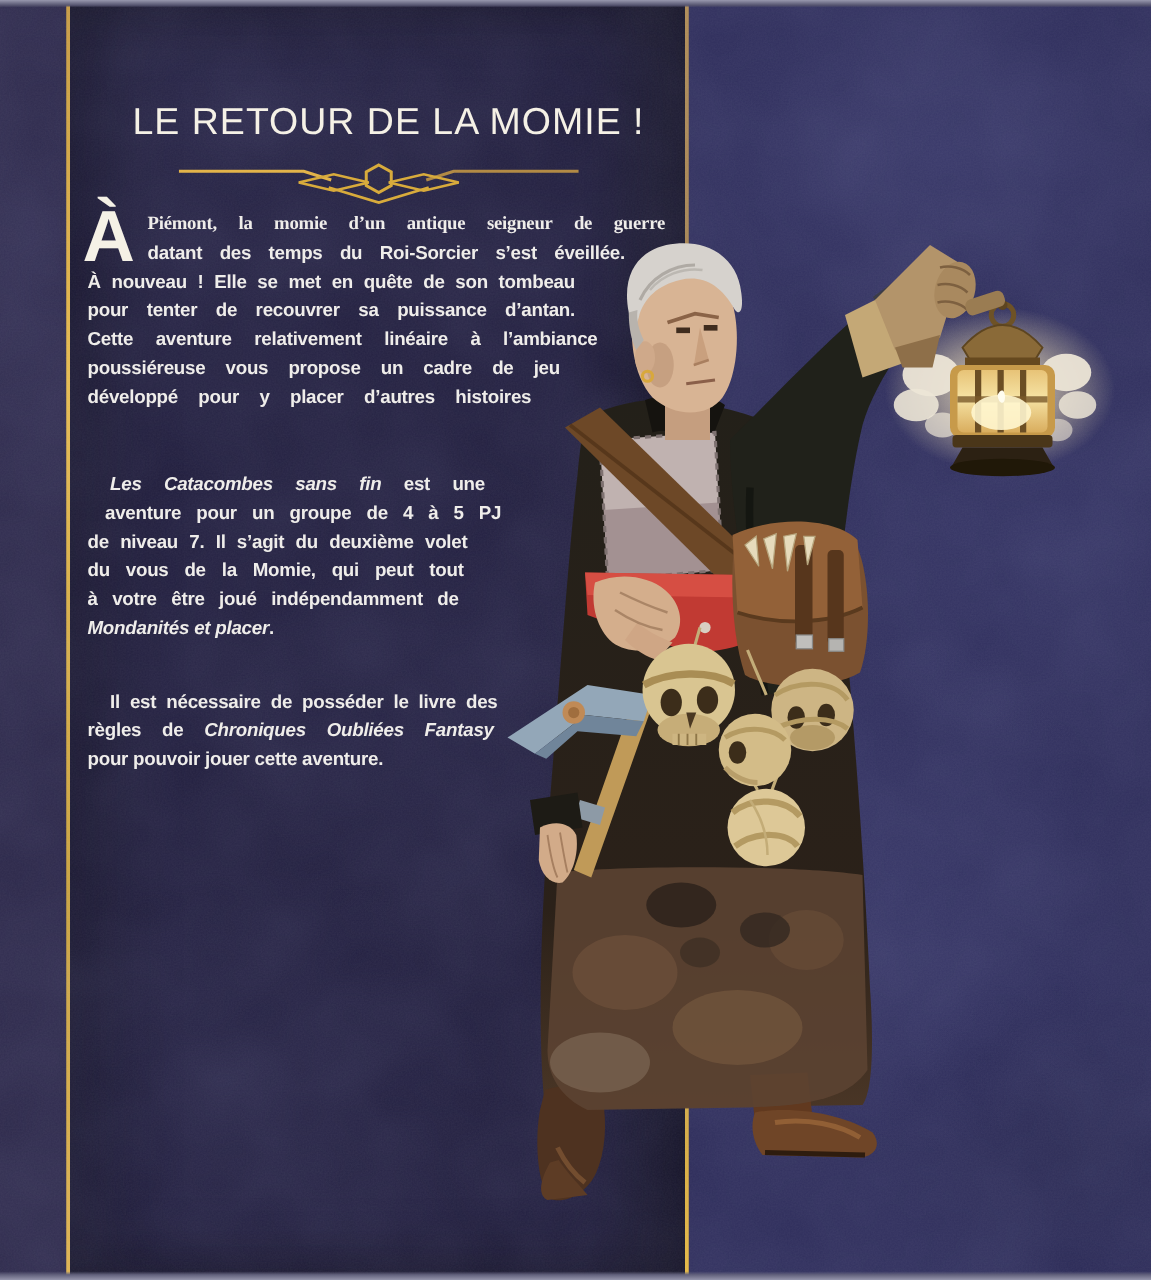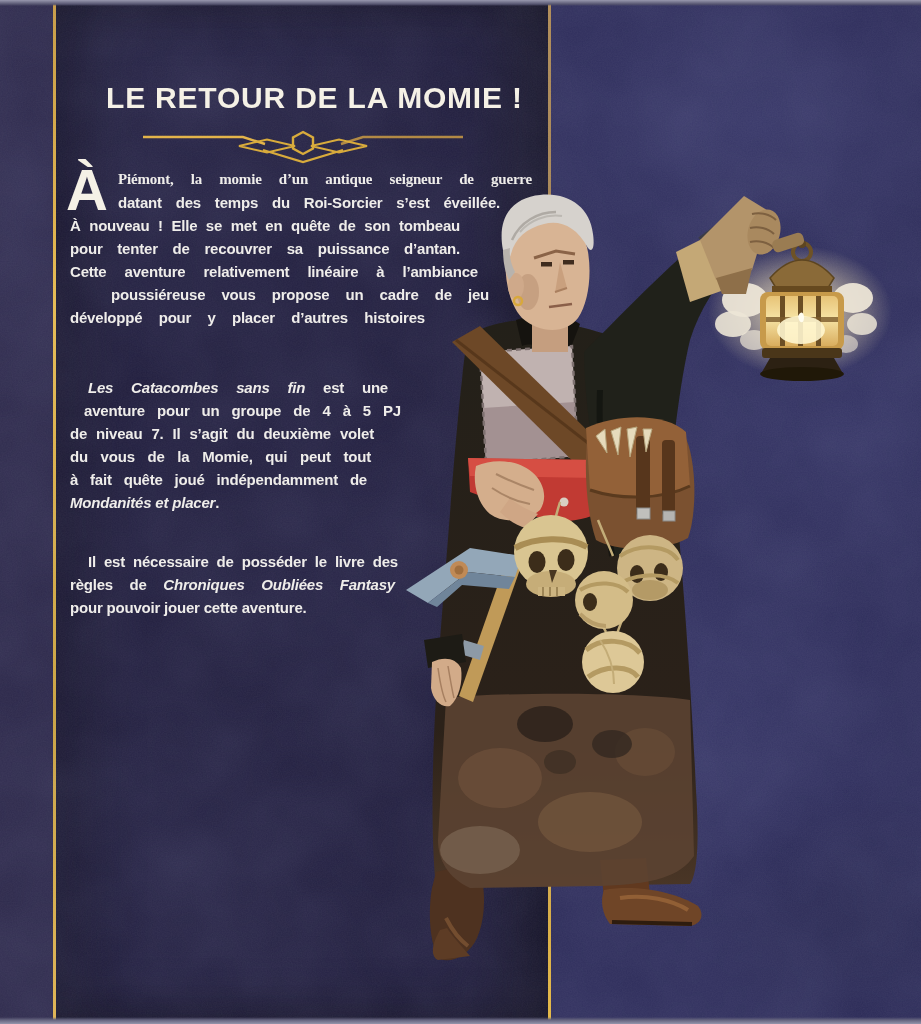--- a/index.html
+++ b/index.html
@@ -39,21 +39,21 @@
   .band-top{position:absolute;left:0;top:0;width:921px;height:6px;
     background:linear-gradient(#9898ae,#55546f 70%,rgba(70,69,100,0));}
   .band-bottom{position:absolute;left:0;bottom:0;width:921px;height:7px;
     background:linear-gradient(rgba(70,69,100,0),#62617c 40%,#9595ac);}
   .texture{position:absolute;left:0;top:0;width:921px;height:1024px;pointer-events:none;}
 
   
   .content{position:absolute;left:70px;top:0;width:480px;height:1024px;color:var(--text,#efedea);}
   .title{
     position:absolute;left:36px;top:81px;margin:0;white-space:nowrap;
-    font-size:30px;font-weight:bold;letter-spacing:.8px;color:var(--title,#f5f1e6);
+    font-size:30px;font-weight:normal;letter-spacing:.8px;color:var(--title,#f5f1e6);
   }
   .ornament{position:absolute;left:73px;top:126px;}
   .paragraph{position:absolute;left:0;}
   .line{
     box-sizing:border-box;height:23px;line-height:23px;
     font-size:15px;font-weight:bold;letter-spacing:-0.2px;
     color:var(--text,#efedea);
   }
   .jline{text-align:justify;}
   .jline::after{content:"";display:inline-block;width:100%;height:0;line-height:0;}
@@ -106,29 +106,29 @@
     </svg>
 
     <div>
         <div class="paragraph" style="top: 168px;">
           <span class="dropcap">À</span>
           <div class="line jline" style="width: 462px; padding-left: 48px; font-family: Liberation Serif, serif;"><span>Piémont, la momie d’un antique seigneur de guerre</span></div>
           <div class="line jline" style="width: 430px; padding-left: 48px;"><span>datant des temps du Roi-Sorcier s’est éveillée.</span></div>
           <div class="line jline" style="width: 390px;"><span>À nouveau ! Elle se met en quête de son tombeau</span></div>
           <div class="line jline" style="width: 390px;"><span>pour tenter de recouvrer sa puissance d’antan.</span></div>
           <div class="line jline" style="width: 408px;"><span>Cette aventure relativement linéaire à l’ambiance</span></div>
-          <div class="line jline" style="width: 378px; margin-left: 41px;"><span>poussiéreuse vous propose un cadre de jeu</span></div>
+          <div class="line jline" style="width: 378px;"><span>poussiéreuse vous propose un cadre de jeu</span></div>
           <div class="line jline" style="width: 355px;"><span>développé pour y placer d’autres histoires</span></div>
         </div>
         <div class="paragraph" style="top: 376px;">
           <div class="line jline" style="width: 318px; padding-left: 18px;"><span class="bi">Les Catacombes sans fin</span><span> est une</span></div>
           <div class="line jline" style="width: 317px; margin-left: 14px;"><span>aventure pour un groupe de 4 à 5 PJ</span></div>
           <div class="line jline" style="width: 304px;"><span>de niveau 7. Il s’agit du deuxième volet</span></div>
           <div class="line jline" style="width: 301px;"><span>du vous de la Momie, qui peut tout</span></div>
-          <div class="line jline" style="width: 297px;"><span>à fait quête joué indépendamment de</span></div>
+          <div class="line jline" style="width: 297px;"><span>à votre être joué indépendamment de</span></div>
           <div class="line"><span class="bi">Mondanités et placer</span><span>.</span></div>
         </div>
         <div class="paragraph" style="top: 550px;">
           <div class="line jline" style="width: 328px; padding-left: 18px;"><span>Il est nécessaire de posséder le livre des</span></div>
           <div class="line jline" style="width: 325px;"><span>règles de </span><span class="bi">Chroniques Oubliées Fantasy</span></div>
           <div class="line"><span>pour pouvoir jouer cette aventure.</span></div>
         </div>
       </div>
   </div>
 

